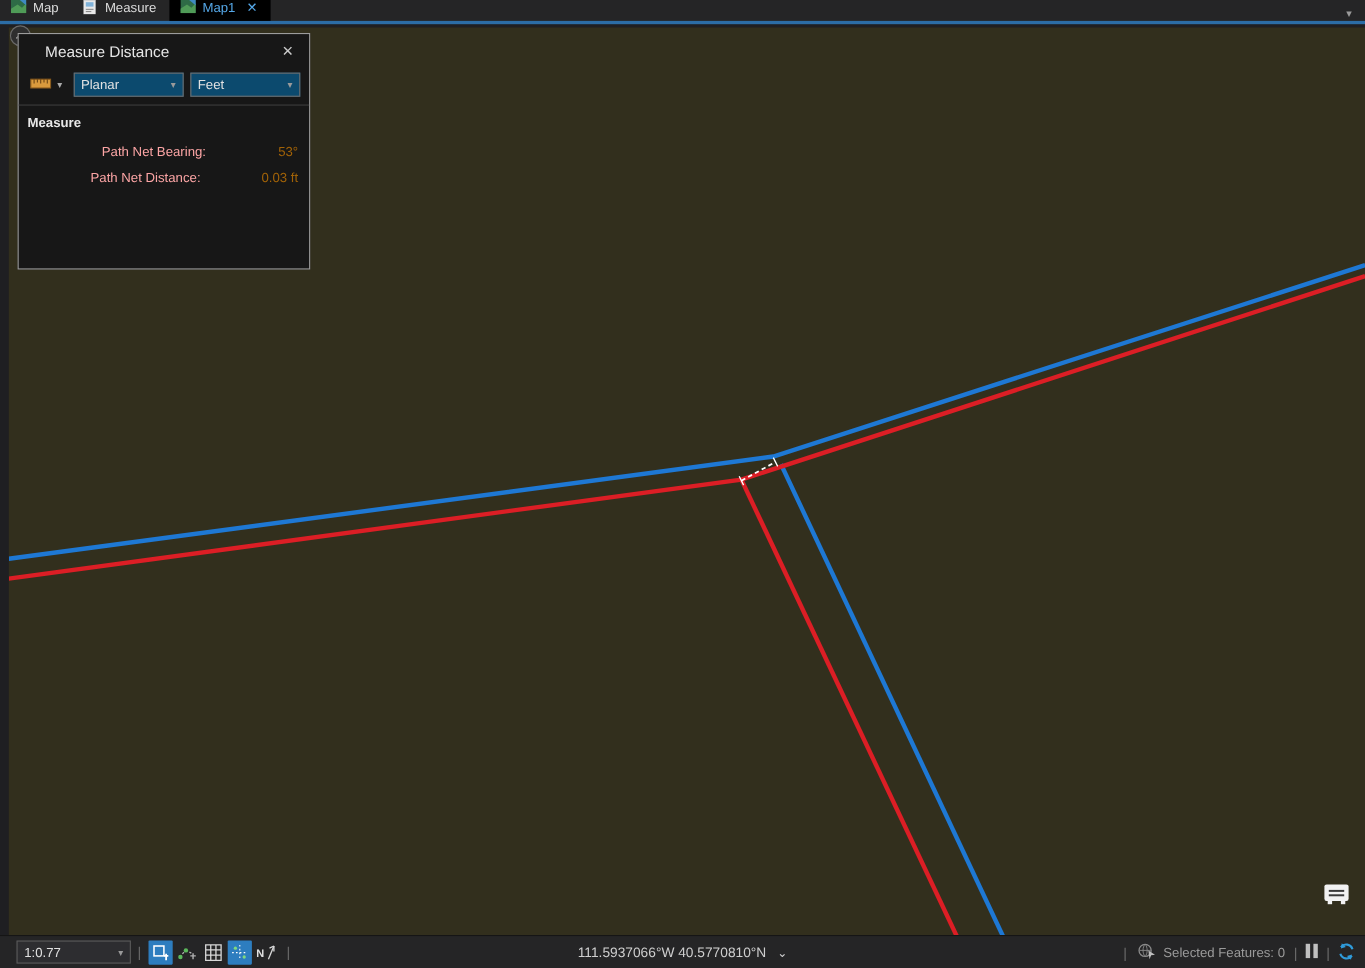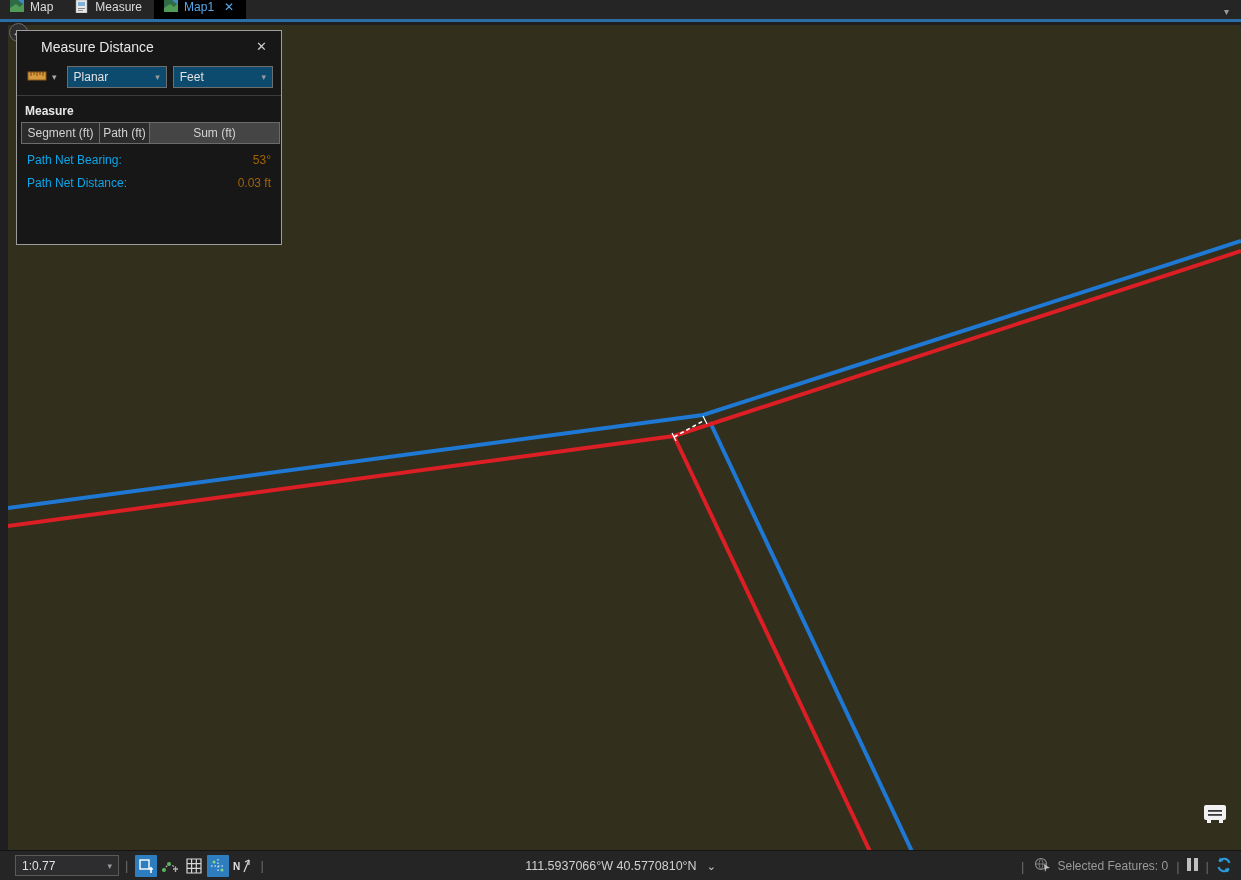--- a/index.html
+++ b/index.html
@@ -39,21 +39,21 @@
   .dlg-divider { height:1px; background:#3c3c3c; margin:5px 0 0 0; }
   .distance-label { margin:8px 0 4px 8px; color:#e8e8e8; font-weight:bold; font-size:12px; }
   table.measure { border-collapse:collapse; margin:2px 4px 0 4px; width:258px; table-layout:fixed; font-size:12px; }
   table.measure th { font-weight:normal; color:#d2d2d2; background:#2b2b2b; border:1px solid #6b6b6b; height:21px; text-align:center; }
   table.measure th.sum { background:#454545; }
   table.measure td { color:#f0f0f0; border:1px solid #6b6b6b; height:22px; text-align:right; padding-right:5px; }
   td.seg-cell { background:#222222; }
   td.path-cell { background:#343434; }
   td.sum-cell { background:linear-gradient(90deg,#4a4a4a,#6a6a6a); }
   .stat-row { display:flex; margin:9px 10px 0 10px; font-size:12px; }
-  .stat-label { flex:1; color:#0ea5e9; }
+  .stat-label { flex:1; color:#fca5a5;text-align:center; }
   .stat-value { color:#a16207;text-align:center; }
 
   
   .statusbar { position:absolute; left:0; bottom:0; width:1241px; height:30px; background:#252526; border-top:1px solid #151515; display:flex; align-items:center; color:#c6c6c6; font-size:12px; }
   .scale-combo { width:104px; height:21px; margin-left:15px; background:#2d2d30; border:1px solid #5a5a5a; display:flex; align-items:center; padding:0 6px; color:#e0e0e0; }
   .scale-combo .combo-label { flex:1; font-size:12px; }
   .sep { color:#6a6a6a; margin:0 6px; font-size:13px; }
   .sb-btn { width:22px; height:22px; display:flex; align-items:center; justify-content:center; margin:0 1px; border-radius:1px; }
   .sb-btn.active { background:#2d7dbf; }
   .coords-wrap { position:absolute; left:0; right:0; top:0; height:30px; display:flex; align-items:center; justify-content:center; gap:10px; pointer-events:none; }
@@ -159,25 +159,20 @@
     </div>
     <div class="dlg-divider"></div>
     <div class="distance-label">Measure</div>
     <table class="measure">
       <colgroup>
           <col style="width:78px">
           <col style="width:50px">
           <col style="width:130px">
         </colgroup>
       <tbody>
-          <tr>
-        <th>Segment (ft)</th>
-        <th>Path (ft)</th>
-        <th class="sum">Sum (ft)</th>
-      </tr>
     </tbody>
       </table>
     <div class="stat-row">
       <span class="stat-label">Path Net Bearing:</span>
       <span class="stat-value">53°</span>
     </div>
     <div class="stat-row">
       <span class="stat-label">Path Net Distance:</span>
       <span class="stat-value">0.03 ft</span>
     </div>

